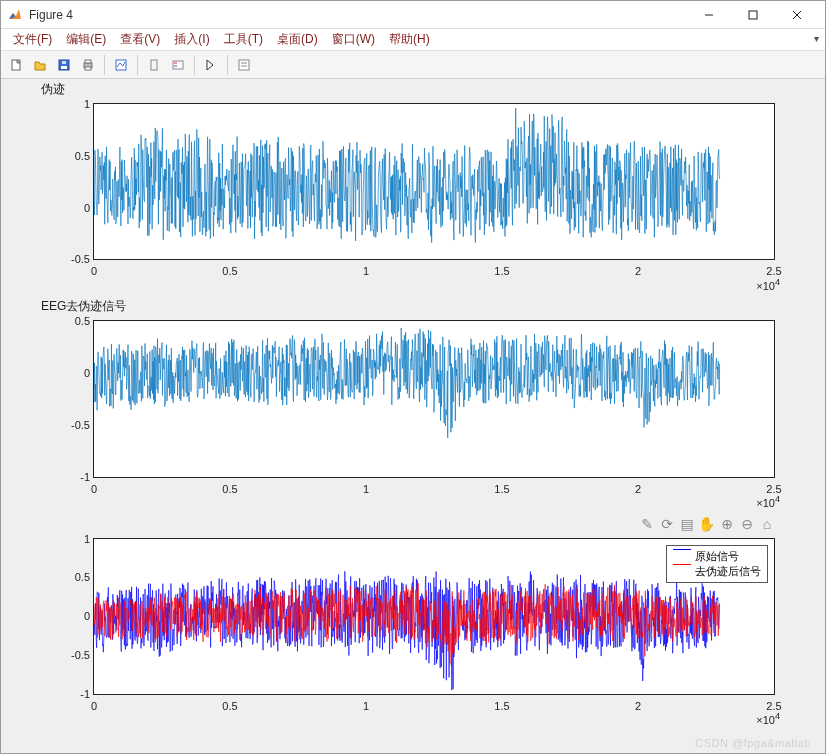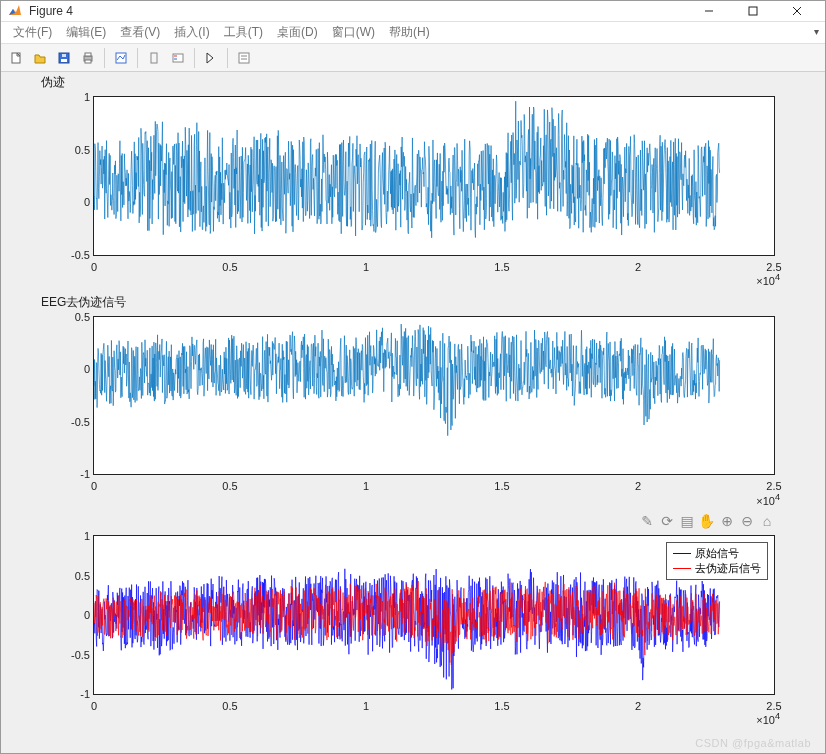--- a/index.html
+++ b/index.html
@@ -14,21 +14,21 @@
   }
   .window {
     background: #ffffff;
     border: 1px solid #9a9a9a;
     width: 826px;
     height: 754px;
     display: flex;
     flex-direction: column;
   }
   .titlebar {
-    height: 21px;
+    height: 28px;
     display: flex;
     align-items: center;
     padding: 0 6px;
     background: #ffffff;
     border-bottom: 1px solid #e0e0e0;
   }
   .titlebar .app-icon {
     width: 16px; height:16px;
     margin-right: 6px;
     display:inline-flex;align-items:center;justify-content:center;
@@ -46,21 +46,21 @@
     display:flex;
     align-items:center;
     gap: 2px;
     padding: 0 6px;
     background:#ffffff;
     border-bottom: 1px solid #e0e0e0;
     position:relative;
   }
   .menubar .menu-item {
     padding: 2px 6px;
-    color:#737373;
+    color:#7f1d1d;
     cursor:default;
   }
   .menu-dropdown-caret {
     position:absolute; right:6px; top:4px;
     font-size:10px; color:#555;
   }
   .toolbar {
     height: 28px;
     display:flex;
     align-items:center;
@@ -112,21 +112,21 @@
   .xexp { position:absolute; right:-6px; bottom:-32px; font-size:11px; color:#222; }
   .legend {
     position:absolute;
     right:6px; top:6px;
     background:#ffffff;
     border:1px solid #555;
     padding:3px 6px;
     font-size:11px;
     z-index:5;
   }
-  .legend-row { display:flex; align-items:center; gap:4px; }
+  .legend-row { display:flex; align-items:flex-start; gap:4px; }
   .legend-swatch { width:18px;height:0;border-top:1.5px solid; }
   .axtoolbar {
     position:absolute;
     right:20px; top:-18px;
     display:flex;
     gap:4px;
     color:#888;
     font-size:14px;
   }
   .axtool { width:16px;height:16px;display:flex;align-items:center;justify-content:center; }

